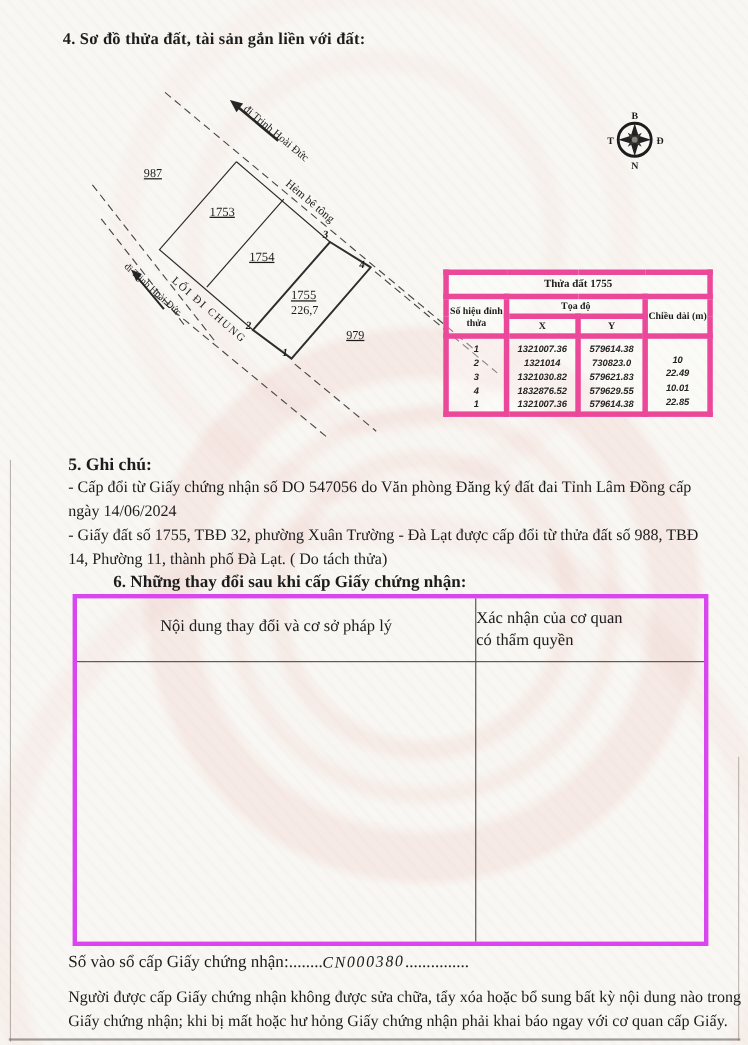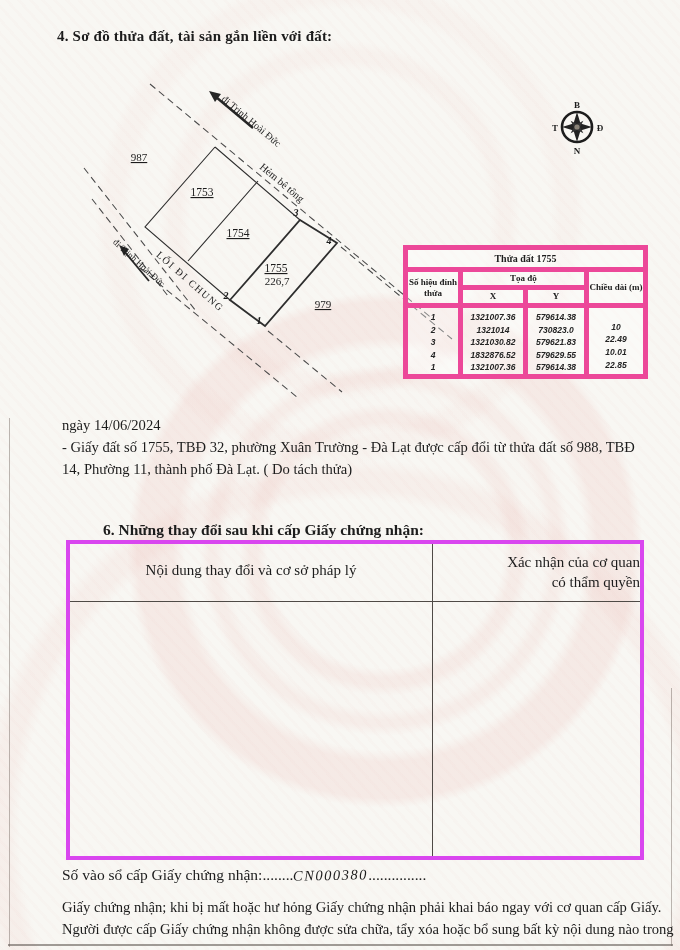--- a/index.html
+++ b/index.html
@@ -39,21 +39,21 @@
   .ct-len{padding-top:10px;}
 
   .sec-block{position:absolute;left:62px;}
   .sec-title{font-size:16px;font-weight:bold;}
   .sec5-line{font-size:14.6px;line-height:22px;}
 
   .sec6-table{position:absolute;left:66px;top:540px;width:570px;height:312px;border:4px solid #d946ef;}
   .sec6-div{position:absolute;left:362px;top:0;bottom:0;width:1px;background:#4f4a46;}
   .sec6-sep{position:absolute;left:0;right:0;top:57px;height:1px;background:#4f4a46;}
   .sec6-h1{position:absolute;left:0;width:362px;top:18px;text-align:center;font-size:15px;}
-  .sec6-h2{position:absolute;left:363px;right:0;top:8px;text-align:right;font-size:15px;line-height:20px;}
+  .sec6-h2{position:absolute;left:363px;right:0;top:8px;text-align:left;font-size:15px;line-height:20px;}
 
   .reg-line{position:absolute;left:62px;top:866px;font-size:15.5px;}
   .handwritten{font-style:italic;font-size:14.5px;letter-spacing:1.5px;display:inline-block;transform:rotate(-1.2deg);}
   .notice{position:absolute;left:62px;top:897px;font-size:14.6px;line-height:21.5px;}
 </style>
 </head>
 <body>
 
 <div class="page">
 
@@ -163,20 +163,22 @@
               <div>22.49</div>
           <div>10.01</div>
               <div>22.85</div>
         </div>
       </td>
     </tr>
   </tbody>
     </table>
 
   <div class="sec-block" style="top:414px;width:575px;">
+    <div class="sec-title">5. Ghi chú:</div>
+    <div class="sec5-line">- Cấp đổi từ Giấy chứng nhận số DO 547056 do Văn phòng Đăng ký đất đai Tỉnh Lâm Đồng cấp</div>
     <div class="sec5-line">ngày 14/06/2024</div>
     <div class="sec5-line">- Giấy đất số 1755, TBĐ 32, phường Xuân Trường -  Đà Lạt được cấp đổi từ thửa đất số 988, TBĐ</div>
     <div class="sec5-line">14, Phường 11, thành phố Đà Lạt. ( Do tách thửa)</div>
   </div>
 
   <div class="sec-block" style="top:521px;left:64px;">
     <div class="sec-title" style="font-size:15.5px;margin-left:39px;">6. Những thay đổi sau khi cấp Giấy chứng nhận:</div>
   </div>
   <div class="sec6-table">
     <div class="sec6-div"></div>
@@ -186,17 +188,17 @@
       <div>Xác nhận của cơ quan</div>
       <div>có thẩm quyền</div>
     </div>
   </div>
 
   <div class="reg-line">
     <span>Số vào sổ cấp Giấy chứng nhận:</span><span>........</span><span class="handwritten">CN000380</span><span>...............</span>
   </div>
 
   <div class="notice">
+    <div>Người được cấp Giấy chứng nhận không được sửa chữa, tẩy xóa hoặc bổ sung bất kỳ nội dung nào trong</div>
     <div>Giấy chứng nhận; khi bị mất hoặc hư hỏng Giấy chứng nhận phải khai báo ngay với cơ quan cấp Giấy.</div>
-    <div>Người được cấp Giấy chứng nhận không được sửa chữa, tẩy xóa hoặc bổ sung bất kỳ nội dung nào trong</div>
   </div>
 
 </div>
 
 </body></html>

